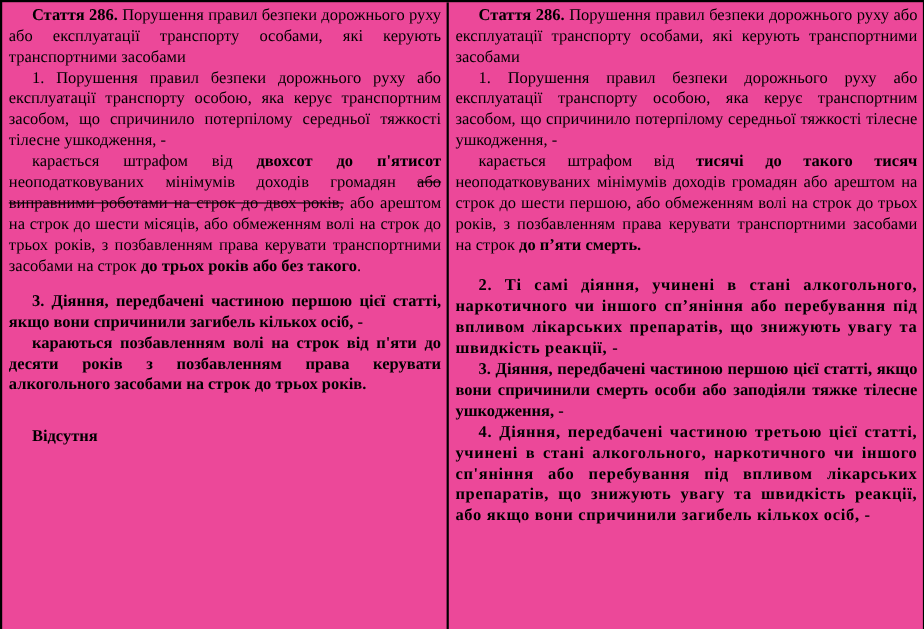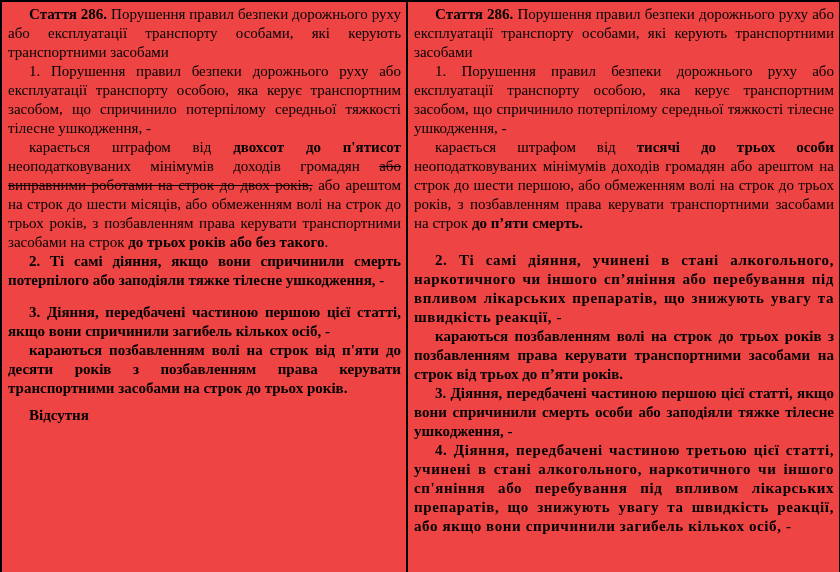--- a/index.html
+++ b/index.html
@@ -6,21 +6,21 @@
     margin: 0;
     padding: 0;
     background: #ffffff;
   }
   .doc {
     box-sizing: border-box;
     width: 840px;
     height: 572px;
     overflow: hidden;
     display: flex;
-    background: #ef4444;
+    background: #ec4899;
     border-top: 2px solid #000;
     border-left: 2px solid #000;
     border-right: 1px solid #000;
     font-family: "Liberation Serif", "DejaVu Serif", serif;
     font-size: 15px;
     line-height: 19px;
     color: #000;
   }
   .col {
     box-sizing: border-box;
@@ -45,27 +45,25 @@
   span.strike { text-decoration: line-through; }
 </style>
 </head>
 <body>
 
 <div class="doc">
   <div class="col col-left">
       <p class="para"><span class="b">Стаття 286.</span><span> Порушення правил безпеки дорожнього руху або експлуатації транспорту особами, які керують транспортними засобами</span></p>
       <p class="para"><span>1. Порушення правил безпеки дорожнього руху або експлуатації транспорту особою, яка керує транспортним засобом, що спричинило потерпілому середньої тяжкості тілесне ушкодження, -</span></p>
       <p class="para"><span>карається штрафом від </span><span class="b">двохсот до п'ятисот</span><span> неоподатковуваних мінімумів доходів громадян </span><span class="strike">або виправними роботами на строк до двох років,</span><span> або арештом на строк до шести місяців, або обмеженням волі на строк до трьох років, з позбавленням права керувати транспортними засобами на строк </span><span class="b">до трьох років або без такого</span><span>.</span></p>
-      <p class="para bold"><span>2. Ті самі діяння, якщо вони спричинили смерть потерпілого або заподіяли тяжке тілесне ушкодження, -</span></p>
       <p class="para bold" style="margin-top: 13px;"><span>3. Діяння, передбачені частиною першою цієї статті, якщо вони спричинили загибель кількох осіб, -</span></p>
-      <p class="para bold"><span>караються позбавленням волі на строк від п'яти до десяти років з позбавленням права керувати транспортними засобами на строк до трьох років.</span></p>
-      <p class="para bold" style="margin-top: 8px;"><span>Відсутня</span></p>
+      <p class="para bold"><span>караються позбавленням волі на строк від п'яти до десяти років з позбавленням права керувати алкогольного засобами на строк до трьох років.</span></p>
+      <p class="para bold" style="margin-top: 28px;"><span>Відсутня</span></p>
     </div>
   <div class="col col-right">
       <p class="para"><span class="b">Стаття 286.</span><span> Порушення правил безпеки дорожнього руху або експлуатації транспорту особами, які керують транспортними засобами</span></p>
       <p class="para"><span>1. Порушення правил безпеки дорожнього руху або експлуатації транспорту особою, яка керує транспортним засобом, що спричинило потерпілому середньої тяжкості тілесне ушкодження, -</span></p>
-      <p class="para"><span>карається штрафом від </span><span class="b">тисячі до трьох особи</span><span> неоподатковуваних мінімумів доходів громадян або арештом на строк до шести першою, або обмеженням волі на строк до трьох років, з позбавленням права керувати транспортними засобами на строк </span><span class="b">до п’яти смерть.</span></p>
+      <p class="para"><span>карається штрафом від </span><span class="b">тисячі до такого тисяч</span><span> неоподатковуваних мінімумів доходів громадян або арештом на строк до шести першою, або обмеженням волі на строк до трьох років, з позбавленням права керувати транспортними засобами на строк </span><span class="b">до п’яти смерть.</span></p>
       <p class="para bold ls" style="margin-top: 18px;"><span>2. Ті самі діяння, учинені в стані алкогольного, наркотичного чи іншого сп’яніння або перебування під впливом лікарських препаратів, що знижують увагу та швидкість реакції, -</span></p>
-      <p class="para bold"><span>караються позбавленням волі на строк до трьох років з позбавленням права керувати транспортними засобами на строк від трьох до п’яти років.</span></p>
       <p class="para bold"><span>3. Діяння, передбачені частиною першою цієї статті, якщо вони спричинили смерть особи або заподіяли тяжке тілесне ушкодження, -</span></p>
       <p class="para bold ls"><span>4. Діяння, передбачені частиною третьою цієї статті, учинені в стані алкогольного, наркотичного чи іншого сп'яніння або перебування під впливом лікарських препаратів, що знижують увагу та швидкість реакції, або якщо вони спричинили загибель кількох осіб, -</span></p>
     </div>
 </div>
 
 </body></html>

